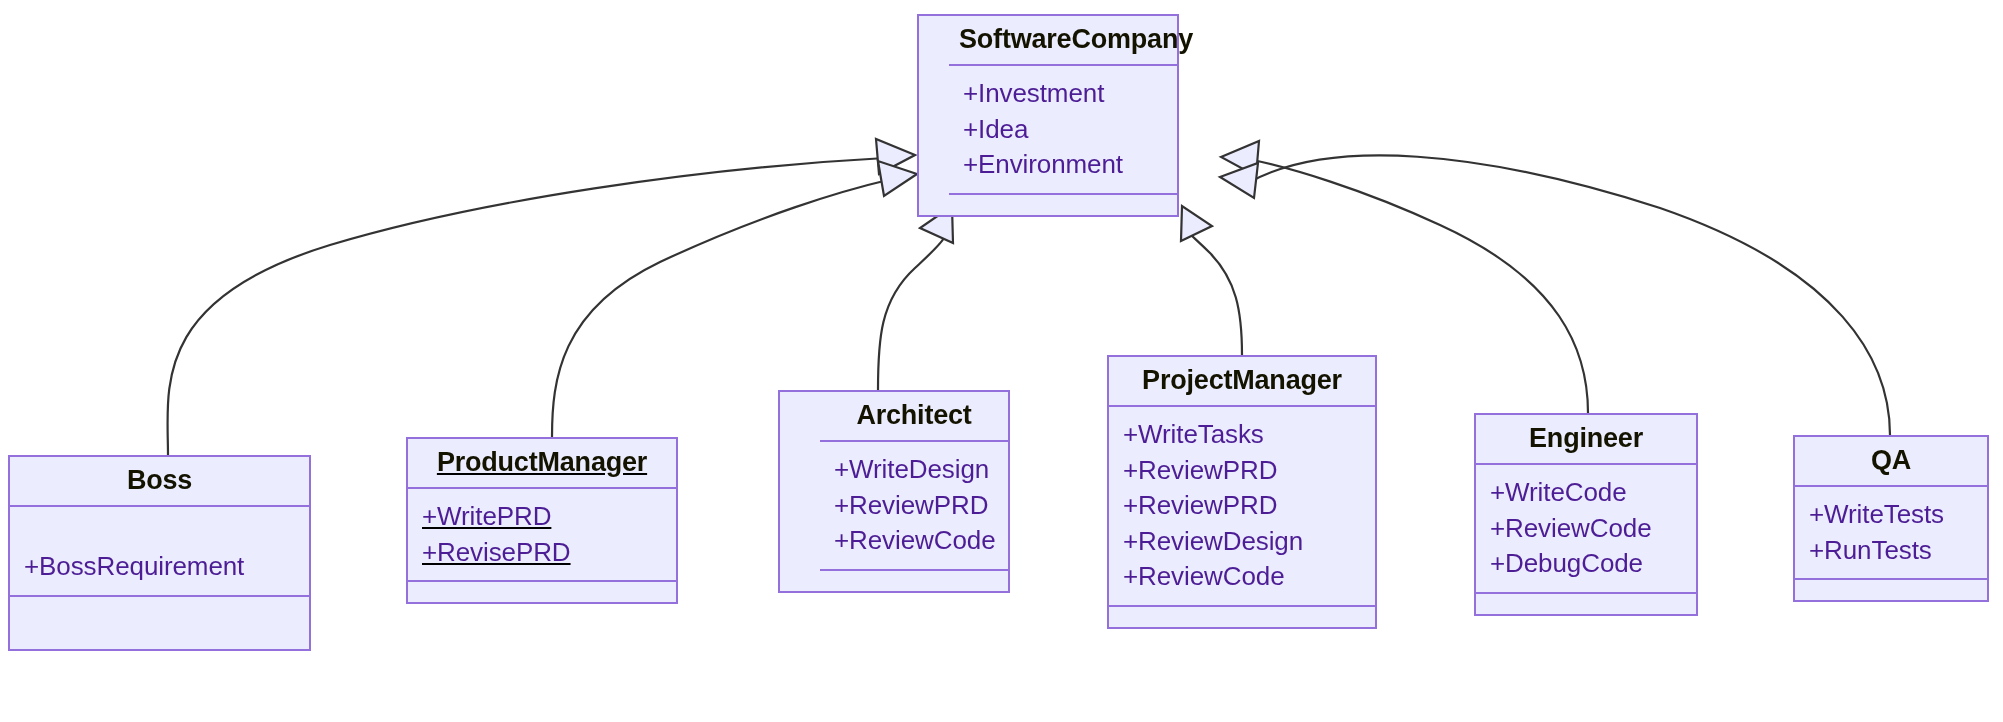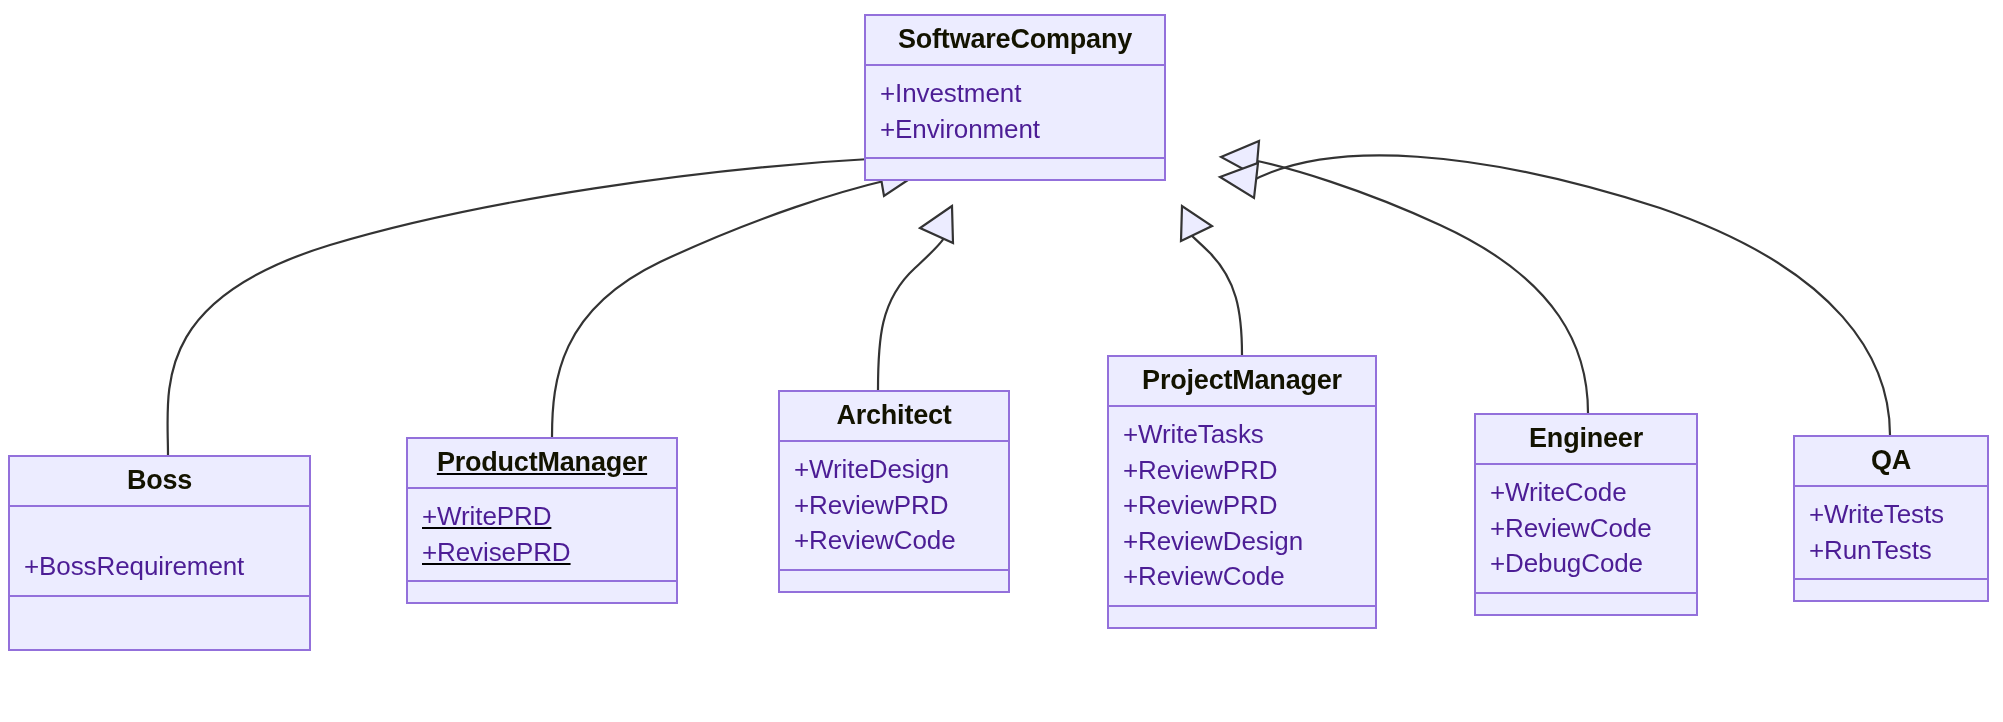--- a/index.html
+++ b/index.html
@@ -79,24 +79,25 @@
     <path d="M 1242 355 C 1242 310 1236 280 1210 253 C 1200 243 1194 238 1190 234" fill="none" stroke="#333333" stroke-width="2.2"></path>
     <path d="M 1182 206 L 1181 241 L 1212 226 Z" fill="#ECECFF" stroke="#333333" stroke-width="2.2" stroke-linejoin="miter"></path>
 
     <path d="M 1588 413 C 1588 350 1560 280 1440 225 C 1360 188 1290 168 1253 160" fill="none" stroke="#333333" stroke-width="2.2"></path>
     <path d="M 1221 157 L 1259 141 L 1256 176 Z" fill="#ECECFF" stroke="#333333" stroke-width="2.2" stroke-linejoin="miter"></path>
 
     <path d="M 1890 435 C 1890 360 1840 270 1660 208 C 1480 150 1330 138 1250 182" fill="none" stroke="#333333" stroke-width="2.2"></path>
     <path d="M 1220 177 L 1258 163 L 1254 198 Z" fill="#ECECFF" stroke="#333333" stroke-width="2.2" stroke-linejoin="miter"></path>
   </svg>
 
-  <div class="uml-class" style="left:864px; top:14px; width:302px;">
+  <div class="uml-class" style="left:917px; top:14px; width:262px;padding-left:30px;">
     <div class="class-title">SoftwareCompany</div>
     <div class="class-members">
       <div class="member-row">+Investment</div>
+      <div class="member-row">+Idea</div>
       <div class="member-row">+Environment</div>
     </div>
     <div class="class-methods"></div>
   </div>
 
   <div class="uml-class" style="left:8px; top:455px; width:303px;gap:32px;">
     <div class="class-title">Boss</div>
     <div class="class-members">
       <div class="member-row">+BossRequirement</div>
     </div>
@@ -105,21 +106,21 @@
 
   <div class="uml-class" style="left:406px; top:437px; width:272px;text-decoration:underline;">
     <div class="class-title">ProductManager</div>
     <div class="class-members">
       <div class="member-row">+WritePRD</div>
       <div class="member-row">+RevisePRD</div>
     </div>
     <div class="class-methods"></div>
   </div>
 
-  <div class="uml-class" style="left:778px; top:390px; width:232px;">
+  <div class="uml-class" style="left:778px; top:390px; width:232px;padding-left:40px;">
     <div class="class-title">Architect</div>
     <div class="class-members">
       <div class="member-row">+WriteDesign</div>
       <div class="member-row">+ReviewPRD</div>
       <div class="member-row">+ReviewCode</div>
     </div>
     <div class="class-methods"></div>
   </div>
 
   <div class="uml-class" style="left:1107px; top:355px; width:270px;">

